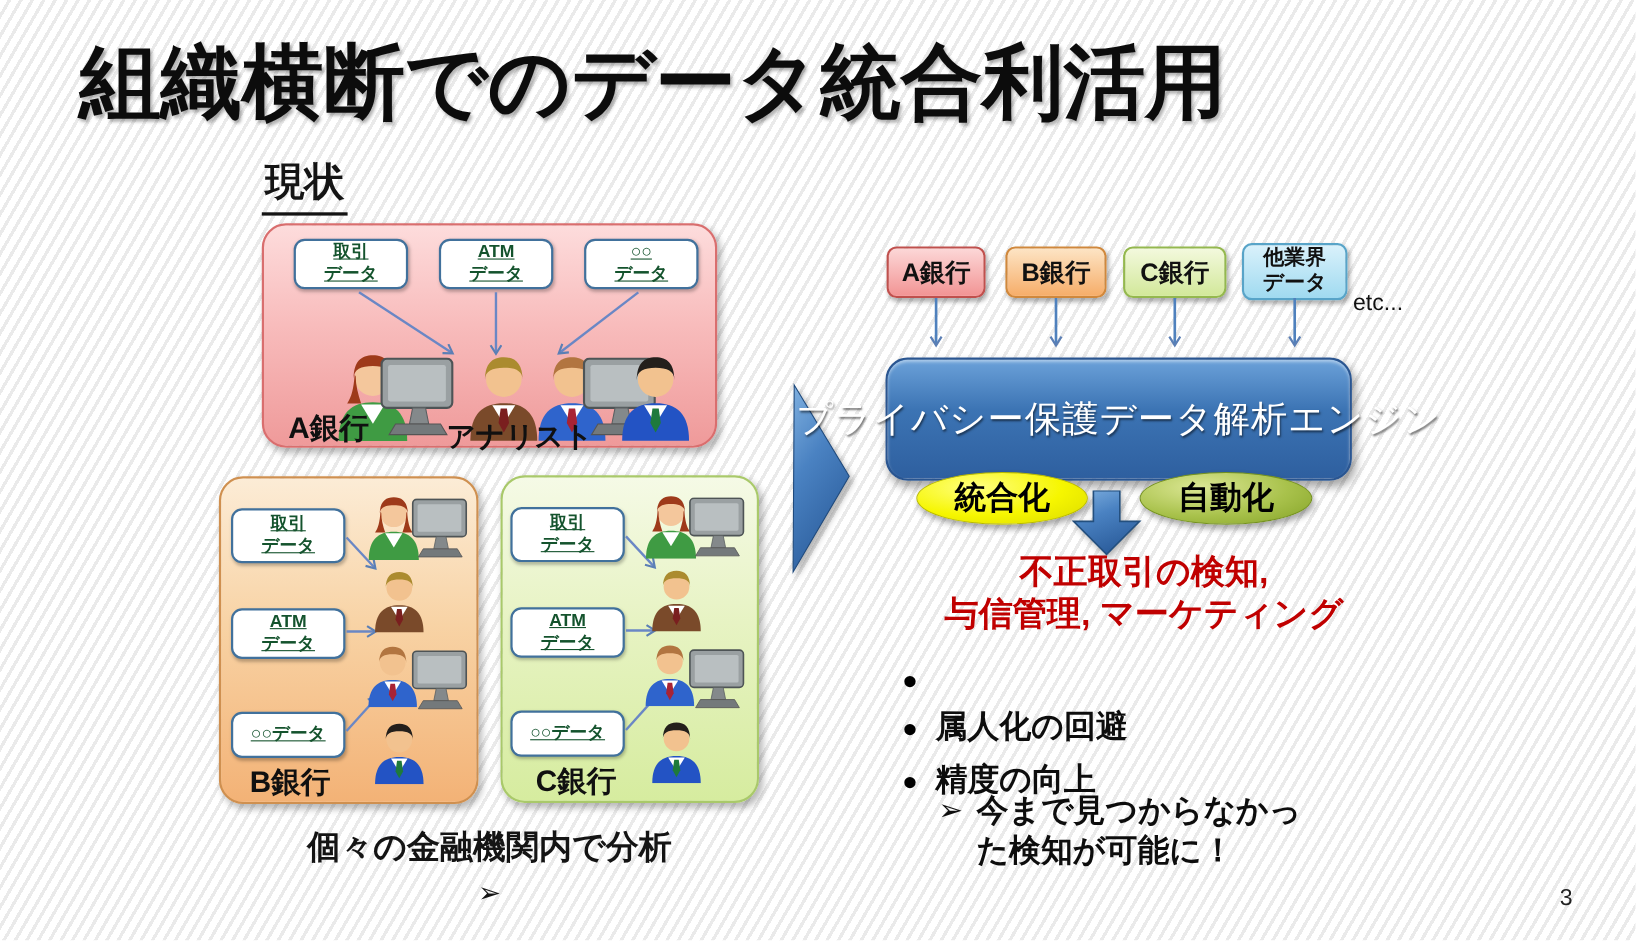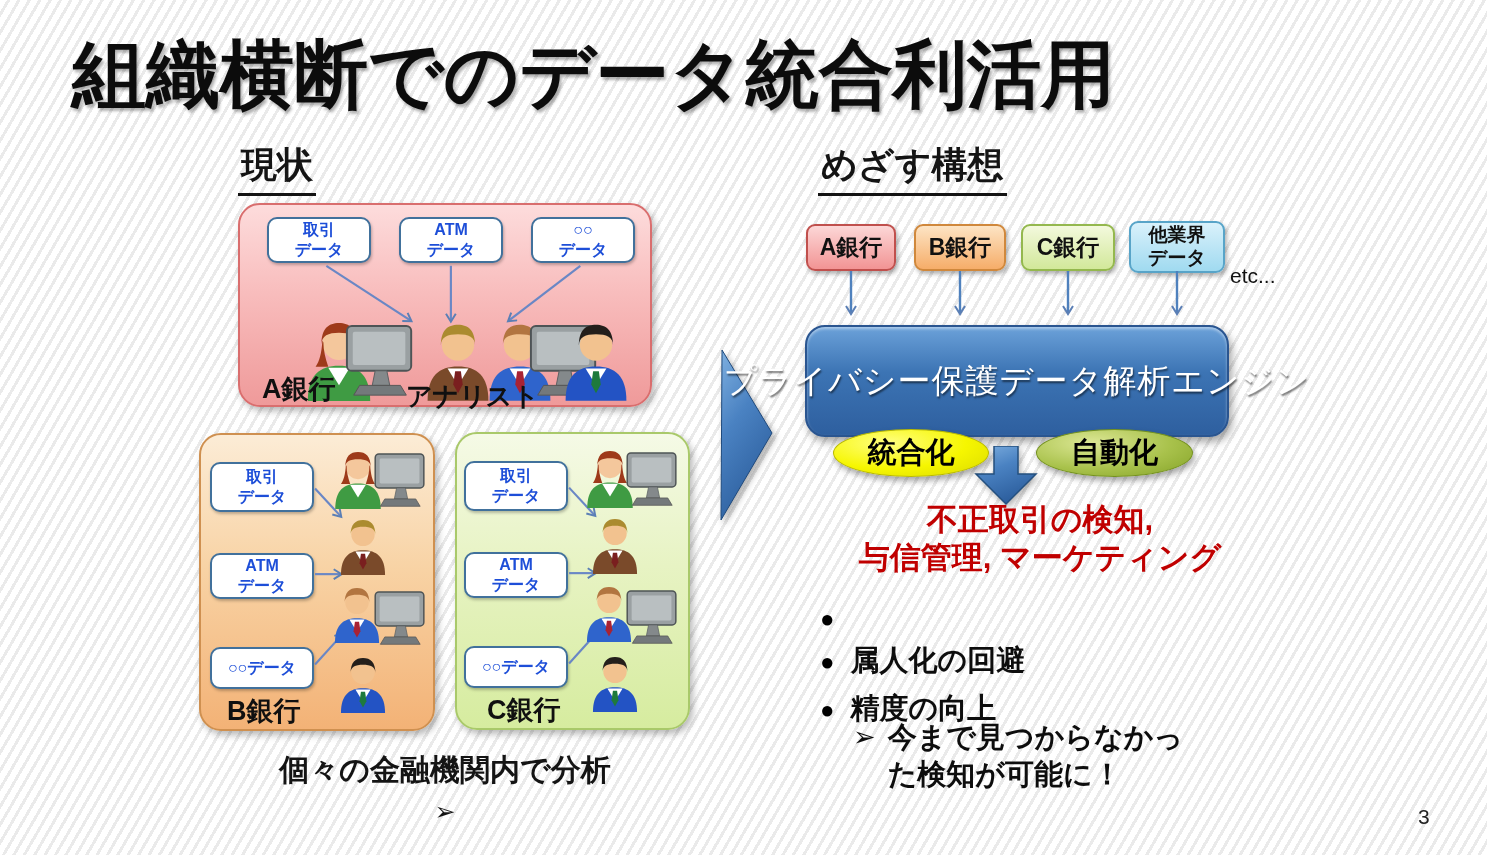--- a/index.html
+++ b/index.html
@@ -43,22 +43,22 @@
   .panel-c {
     left:455px; top:432px; width:235px; height:298px;
     background:linear-gradient(180deg,#f5fae6 0%,#e7f3c3 45%,#d6ec9f 100%);
     border:2px solid #a9c96a;
   }
 
   .src {
     position:absolute; width:104px; background:#ffffff;
     border:2px solid #41719c; border-radius:10px;
     display:flex; align-items:center; justify-content:center; text-align:center;
-    font-size:16px; font-weight:700; color:#1d4ed8; line-height:1.25;
-    white-space:pre-line; box-shadow:1px 2px 3px rgba(0,0,0,.25);
+    font-size:16px; font-weight:700; color:#14532d; line-height:1.25;
+    white-space:pre-line; box-shadow:1px 2px 3px rgba(0,0,0,.25);text-decoration:underline;
   }
   .src-a1{left:27px; top:12px; height:46px;}
   .src-a2{left:159px;top:12px; height:46px;}
   .src-a3{left:291px;top:12px; height:46px;}
   .src-b1{left:9px; top:27px; height:50px;}
   .src-b2{left:9px; top:118px;height:46px;}
   .src-b3{left:9px; top:212px;height:42px;}
   .src-c1{left:7px; top:27px; height:50px;}
   .src-c2{left:7px; top:118px;height:46px;}
   .src-c3{left:7px; top:212px;height:42px;}
@@ -270,23 +270,20 @@
     <div class="caption-line1">個々の金融機関内で分析</div>
     <div class="caption-line2">
       <span class="arr">➢</span>
     </div>
   </div>
 
   <svg class="big-arrow" viewBox="0 0 66 182">
     <polygon points="10,6 60,89 9,176" fill="url(#grad-blue)" stroke="#1f4a7d" stroke-width="1"></polygon>
   </svg>
 
-  <div class="sec-heading heading-target">
-    <span class="ul">めざす構想</span>
-  </div>
 
   <div class="inbox inbox-a">A銀行</div>
   <div class="inbox inbox-b">B銀行</div>
   <div class="inbox inbox-c">C銀行</div>
   <div class="inbox inbox-d">他業界
 データ</div>
   <div class="etc-label">etc...</div>
 
   <svg class="connectors" viewBox="0 0 440 52">
     <line x1="51" y1="0" x2="51" y2="42" stroke="#4f81bd" stroke-width="2.4" marker-end="url(#mk-v)"></line>

